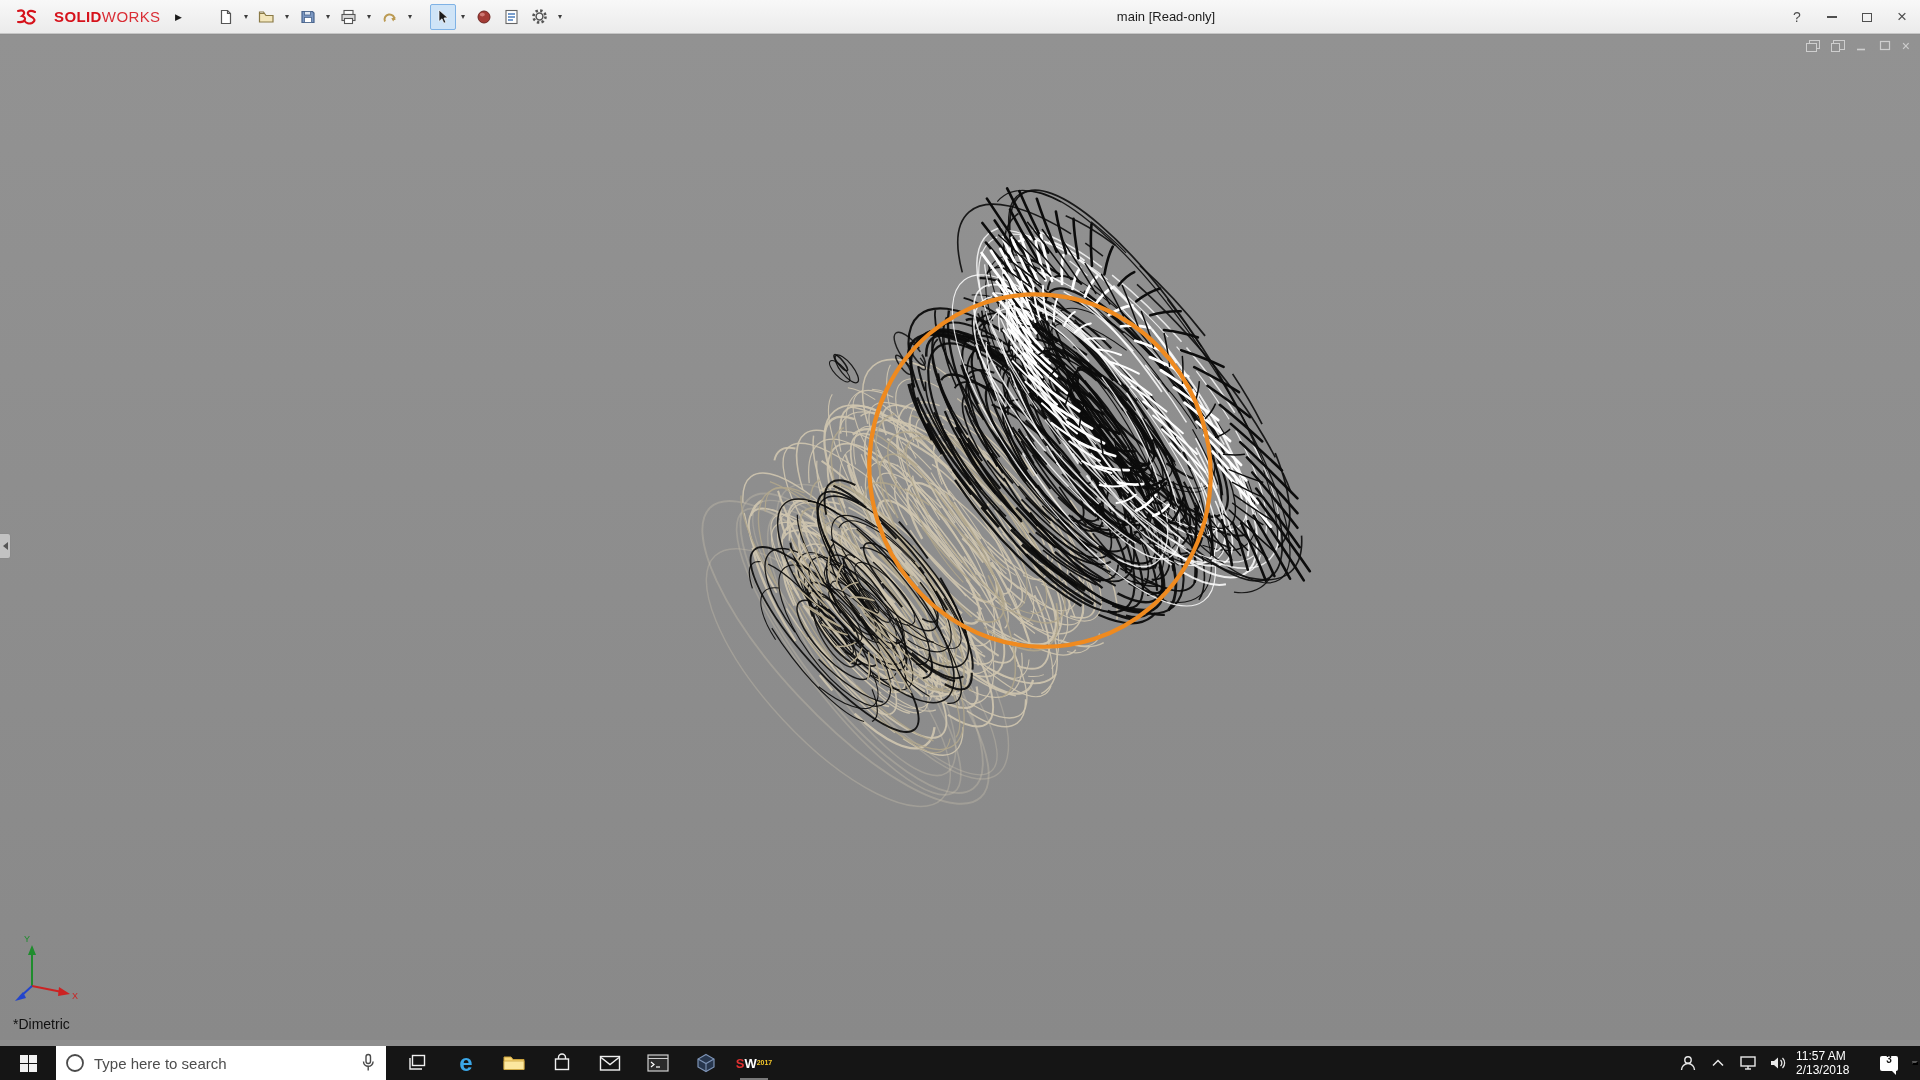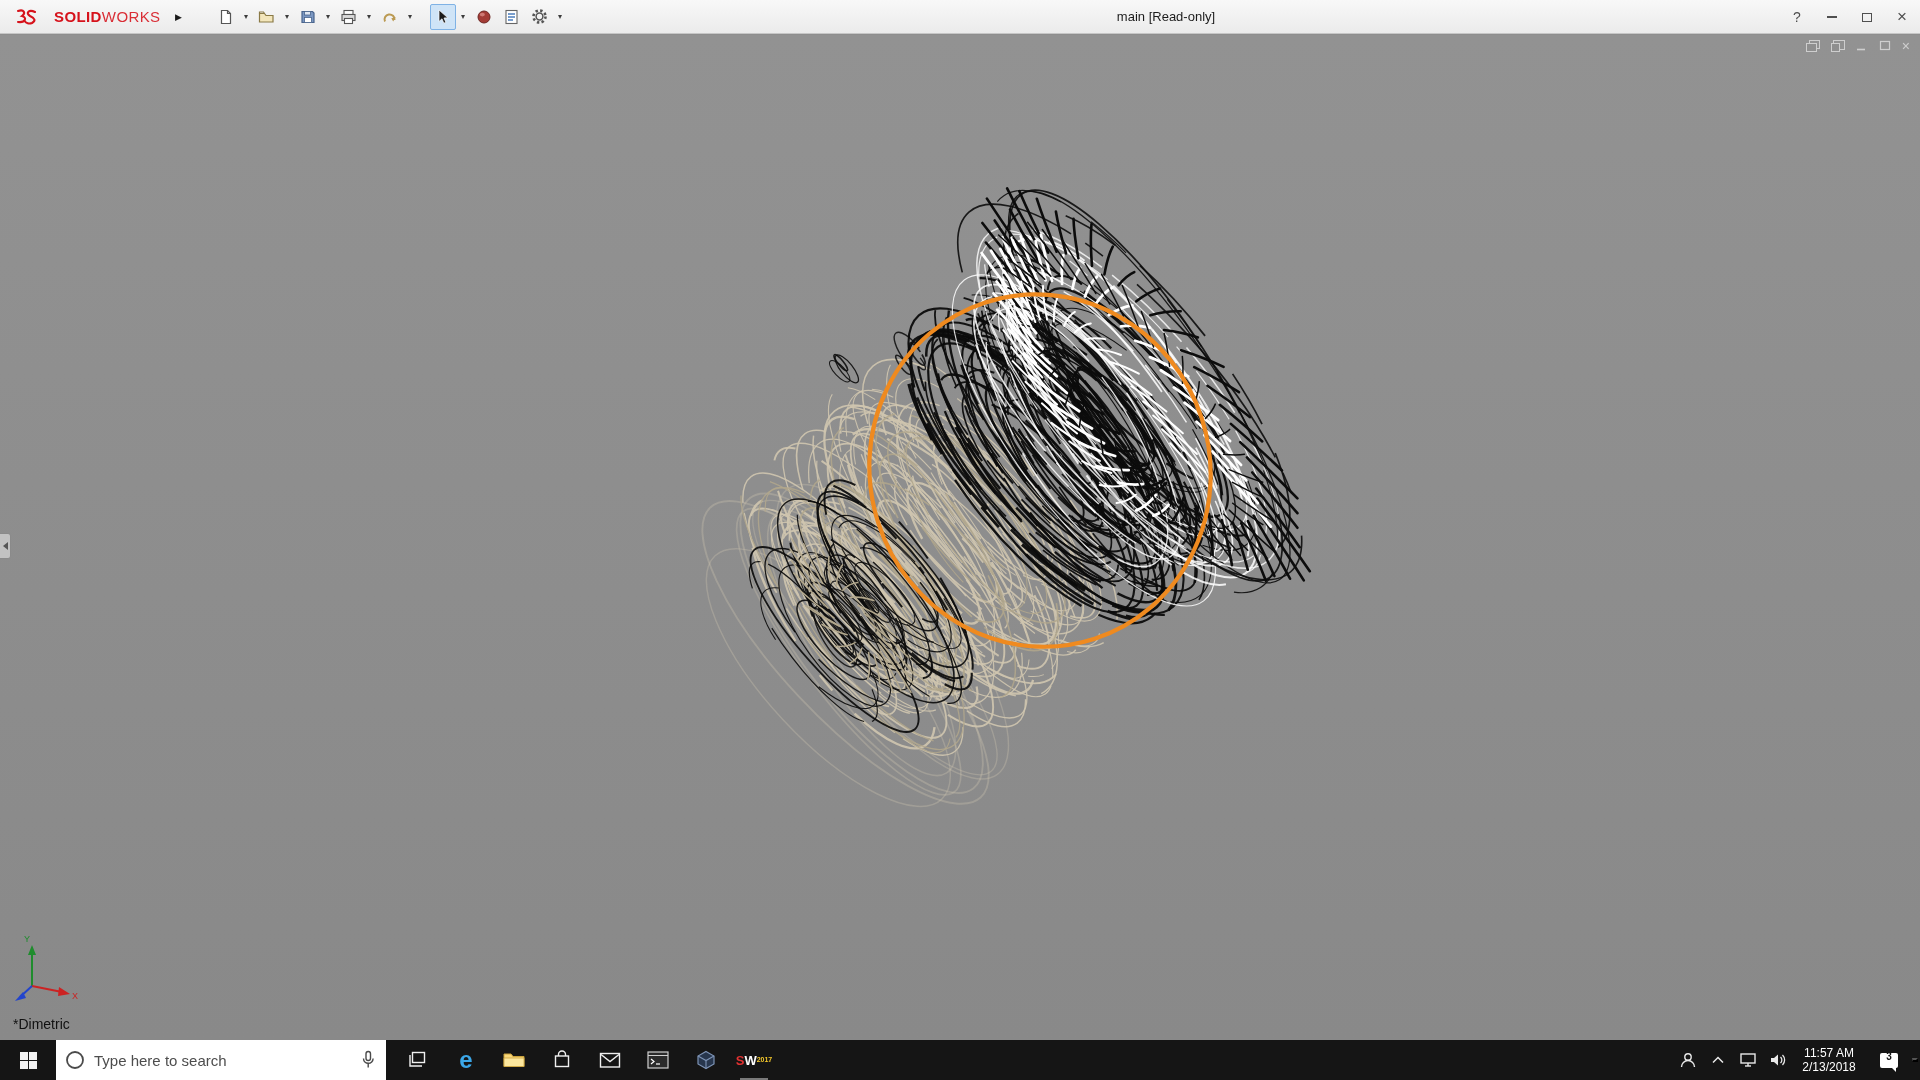--- a/index.html
+++ b/index.html
@@ -53,21 +53,21 @@
     position:absolute; left:0; top:498px; width:11px; height:26px;
     background:#c2c2c2; border:1px solid #8a8a8a; border-left:none; border-radius:0 3px 3px 0;
     display:flex; align-items:center; justify-content:center;
   }
   .panel-tab::after { content:""; width:0; height:0; border-top:4px solid transparent; border-bottom:4px solid transparent; border-right:5px solid #565656; }
   .triad { position:absolute; left:6px; bottom:30px; }
   .view-label { position:absolute; left:13px; bottom:8px; font-size:14px; color:#111; }
 
   
   .taskbar {
-    position:absolute; left:0; right:0; bottom:0; height:40px;
+    position:absolute; left:0; right:0; bottom:0; height:34px;
     background:#151515; display:flex; align-items:stretch; z-index:40;
   }
   .start-btn { width:56px; display:flex; align-items:center; justify-content:center; background:none; border:none; }
   .search-box {
     width:330px; background:#ffffff; display:flex; align-items:center; padding:0 10px 0 8px; gap:8px;
   }
   .search-box input {
     flex:1; border:none; outline:none; font-size:15px; color:#3d3d3d; background:transparent;
     font-family:"Liberation Sans","DejaVu Sans",sans-serif;
   }
@@ -75,21 +75,21 @@
   .tb-icons { display:flex; align-items:stretch; margin-left:8px; }
   .tb-btn { width:48px; display:flex; align-items:center; justify-content:center; background:none; border:none; position:relative; }
   .tb-btn.running::after { content:""; position:absolute; bottom:0; left:10px; right:10px; height:2px; background:#7a7a7a; }
   .edge-e { font-size:24px; font-weight:bold; color:#3ba7e8; line-height:24px; }
   .sw-tile { position:relative; width:28px; height:28px; display:flex; flex-direction:row; align-items:center; justify-content:center; }
   .sw-letters { font-size:13px; font-weight:800; line-height:13px; }
   .sw-letters .s { color:#e03131; } .sw-letters .w { color:#ffffff; }
   .sw-year { font-size:7px; font-weight:700; color:#f6c92b; line-height:8px; }
   .tray { margin-left:auto; display:flex; align-items:center; gap:6px; padding-right:2px; }
   .tray-btn { width:24px; height:40px; display:flex; align-items:center; justify-content:center; background:none; border:none; }
-  .clock { width:70px; text-align:center; color:#ffffff; font-size:12px; line-height:14px; padding-right:4px; }
+  .clock { width:70px; text-align:left; color:#ffffff; font-size:12px; line-height:14px; padding-right:4px; }
   .action-center { position:relative; width:34px; height:40px; display:flex; align-items:center; justify-content:center; background:none; border:none; }
   .ac-bubble { position:relative; width:18px; height:15px; background:#ffffff; border-radius:2px; }
   .ac-bubble::after { content:""; position:absolute; right:2px; bottom:-4px; border-left:5px solid transparent; border-top:5px solid #ffffff; }
   .ac-badge { position:absolute; top:11px; left:0; right:0; text-align:center; font-size:10px; font-weight:700; color:#151515; }
   .show-desktop { width:6px; border-left:1px solid #3a3a3a; background:none; }
 </style>
 </head>
 <body>
 
 <div class="screen">

